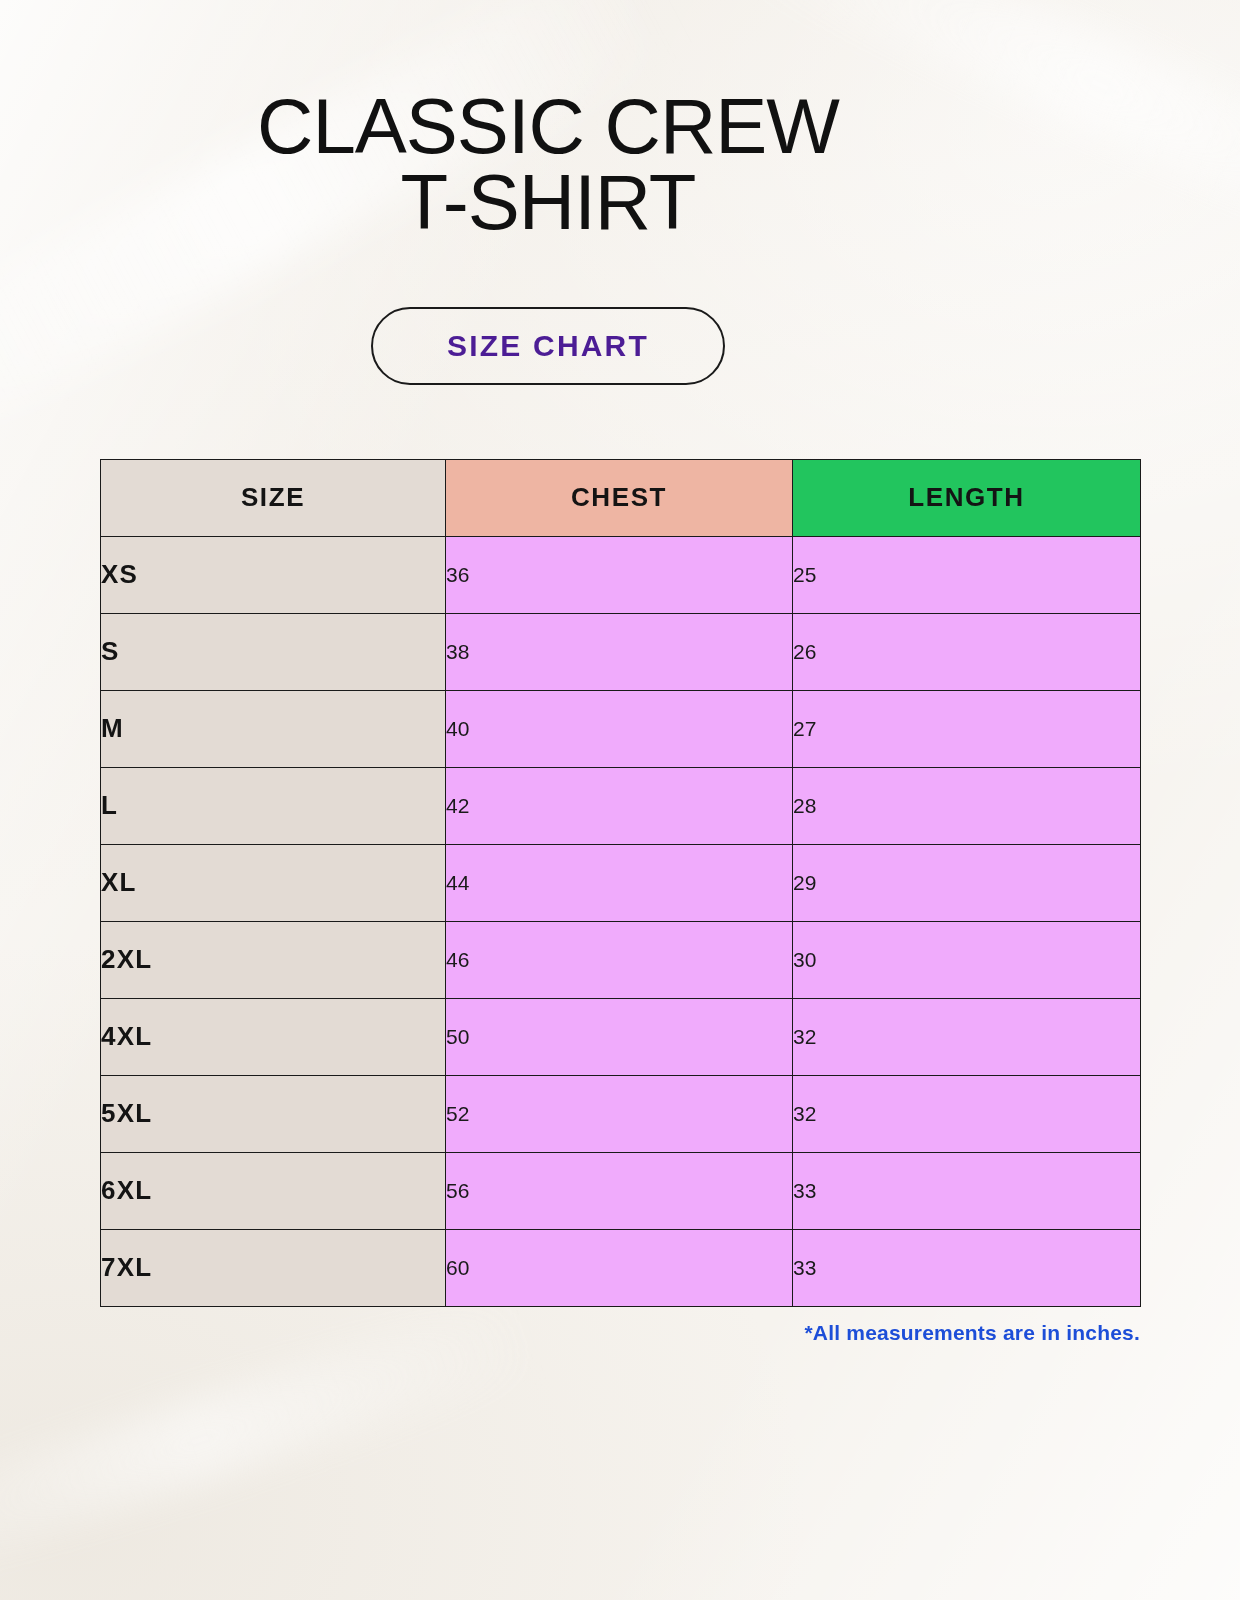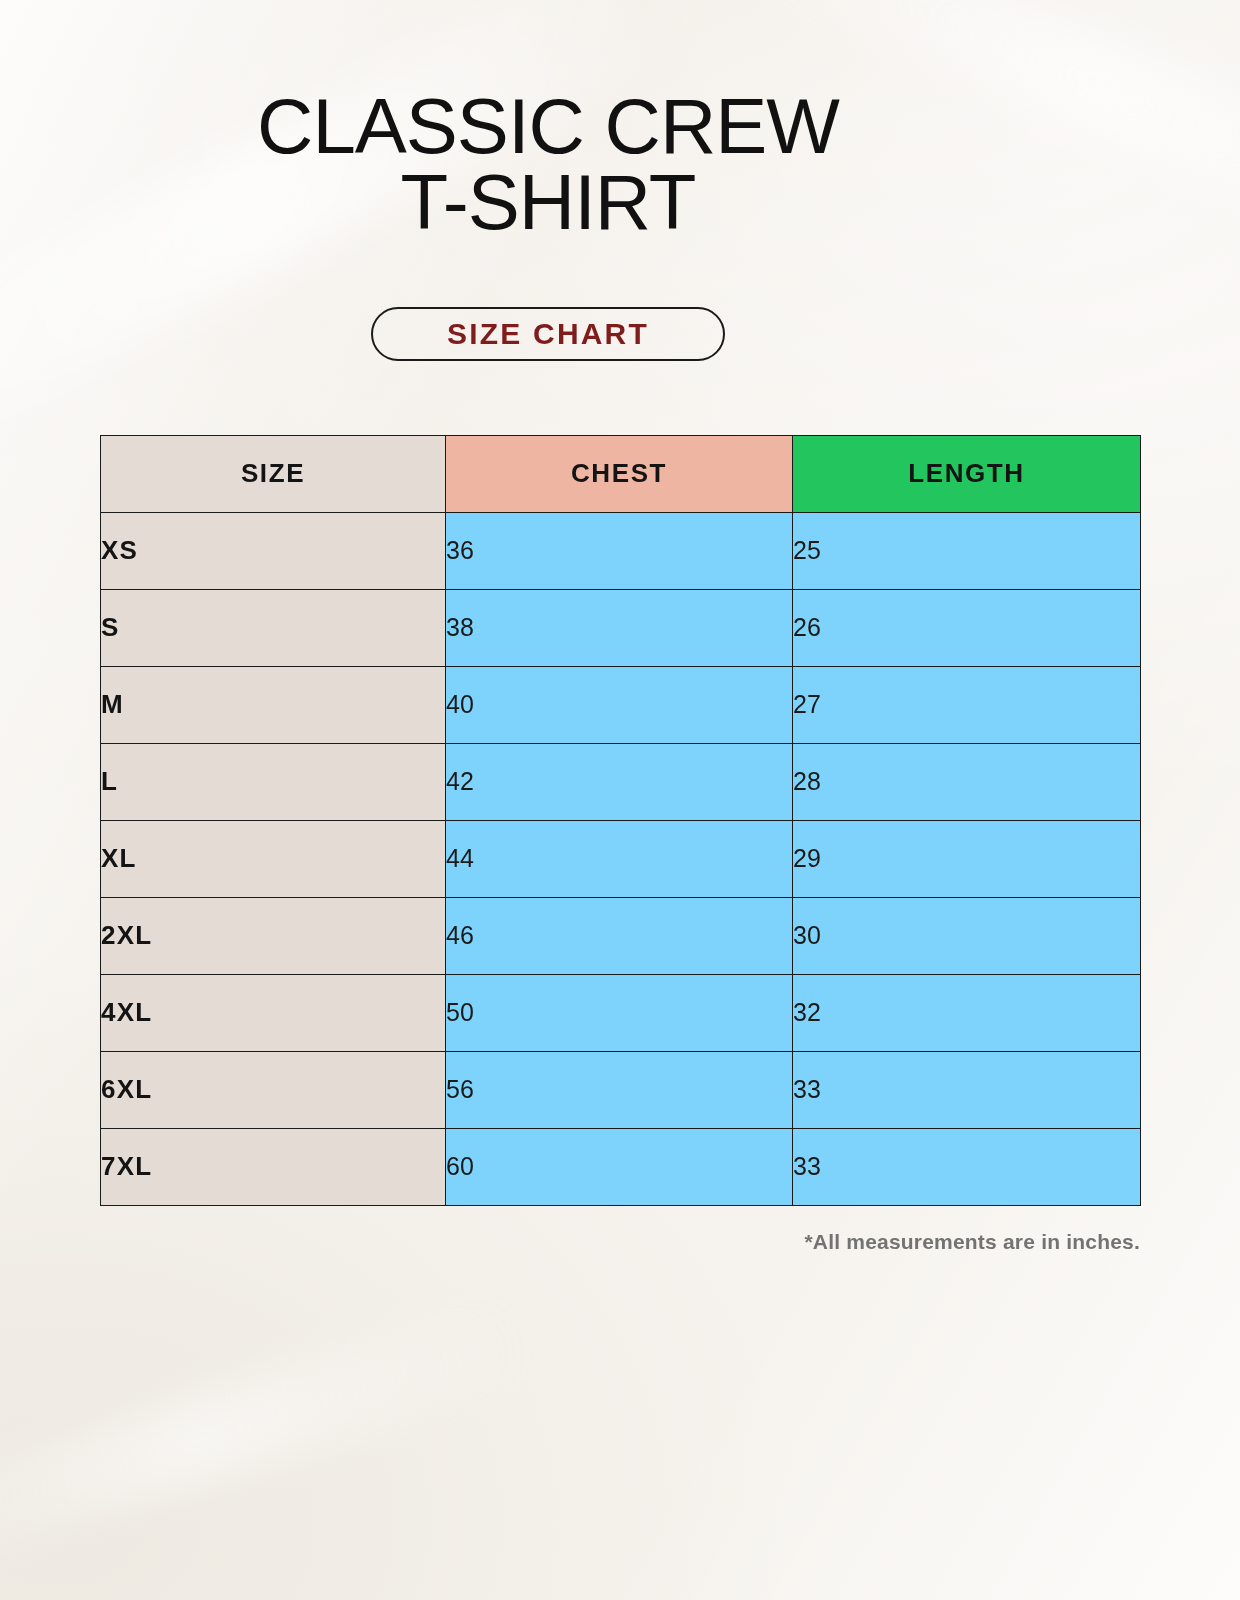--- a/index.html
+++ b/index.html
@@ -58,25 +58,25 @@
 
   .badge-wrap {
     display: flex;
     justify-content: center;
     margin-top: 66px;
   }
 
   .badge {
     border: 2px solid #1a1a1a;
     border-radius: 999px;
-    padding: 8px 74px;
+    padding: 20px 74px;
     font-size: 30px;
     letter-spacing: 2.2px;
     font-weight: 700;
-    color: #7f1d1d;
+    color: #4c1d95;
     background: transparent;
   }
 
   .table-wrap {
     margin-top: 74px;
   }
 
   table {
     width: 1040px;
     border-collapse: collapse;
@@ -107,33 +107,33 @@
   tbody td.cell-size {
     background: #e3dbd4;
     font-size: 26px;
     font-weight: 700;
     letter-spacing: 1.2px;
     color: #141414;
     margin-top: 6px;
   }
 
   tbody td.cell-val {
-    background: #7dd3fc;
-    font-size: 25px;
+    background: #f0abfc;
+    font-size: 21px;
     font-weight: 400;
     color: #1a1a1a;
   }
 
   .footnote {
     width: 1040px;
     text-align: right;
-    margin-top: 24px;
+    margin-top: 14px;
     font-size: 21px;
     font-weight: 700;
-    color: #737373;
+    color: #1d4ed8;
     letter-spacing: 0.2px;
   }
 </style>
 </head>
 <body>
 
 <div class="bg-wash"></div>
 <div class="bg-streak streak-1"></div>
 <div class="bg-streak streak-2"></div>
 <div class="bg-streak streak-3"></div>
@@ -191,20 +191,25 @@
           <td class="cell-size">2XL</td>
           <td class="cell-val">46</td>
           <td class="cell-val">30</td>
         </tr>
         <tr>
           <td class="cell-size">4XL</td>
           <td class="cell-val">50</td>
           <td class="cell-val">32</td>
         </tr>
         <tr>
+          <td class="cell-size">5XL</td>
+          <td class="cell-val">52</td>
+          <td class="cell-val">32</td>
+        </tr>
+        <tr>
           <td class="cell-size">6XL</td>
           <td class="cell-val">56</td>
           <td class="cell-val">33</td>
         </tr>
         <tr>
           <td class="cell-size">7XL</td>
           <td class="cell-val">60</td>
           <td class="cell-val">33</td>
         </tr>
       </tbody>

